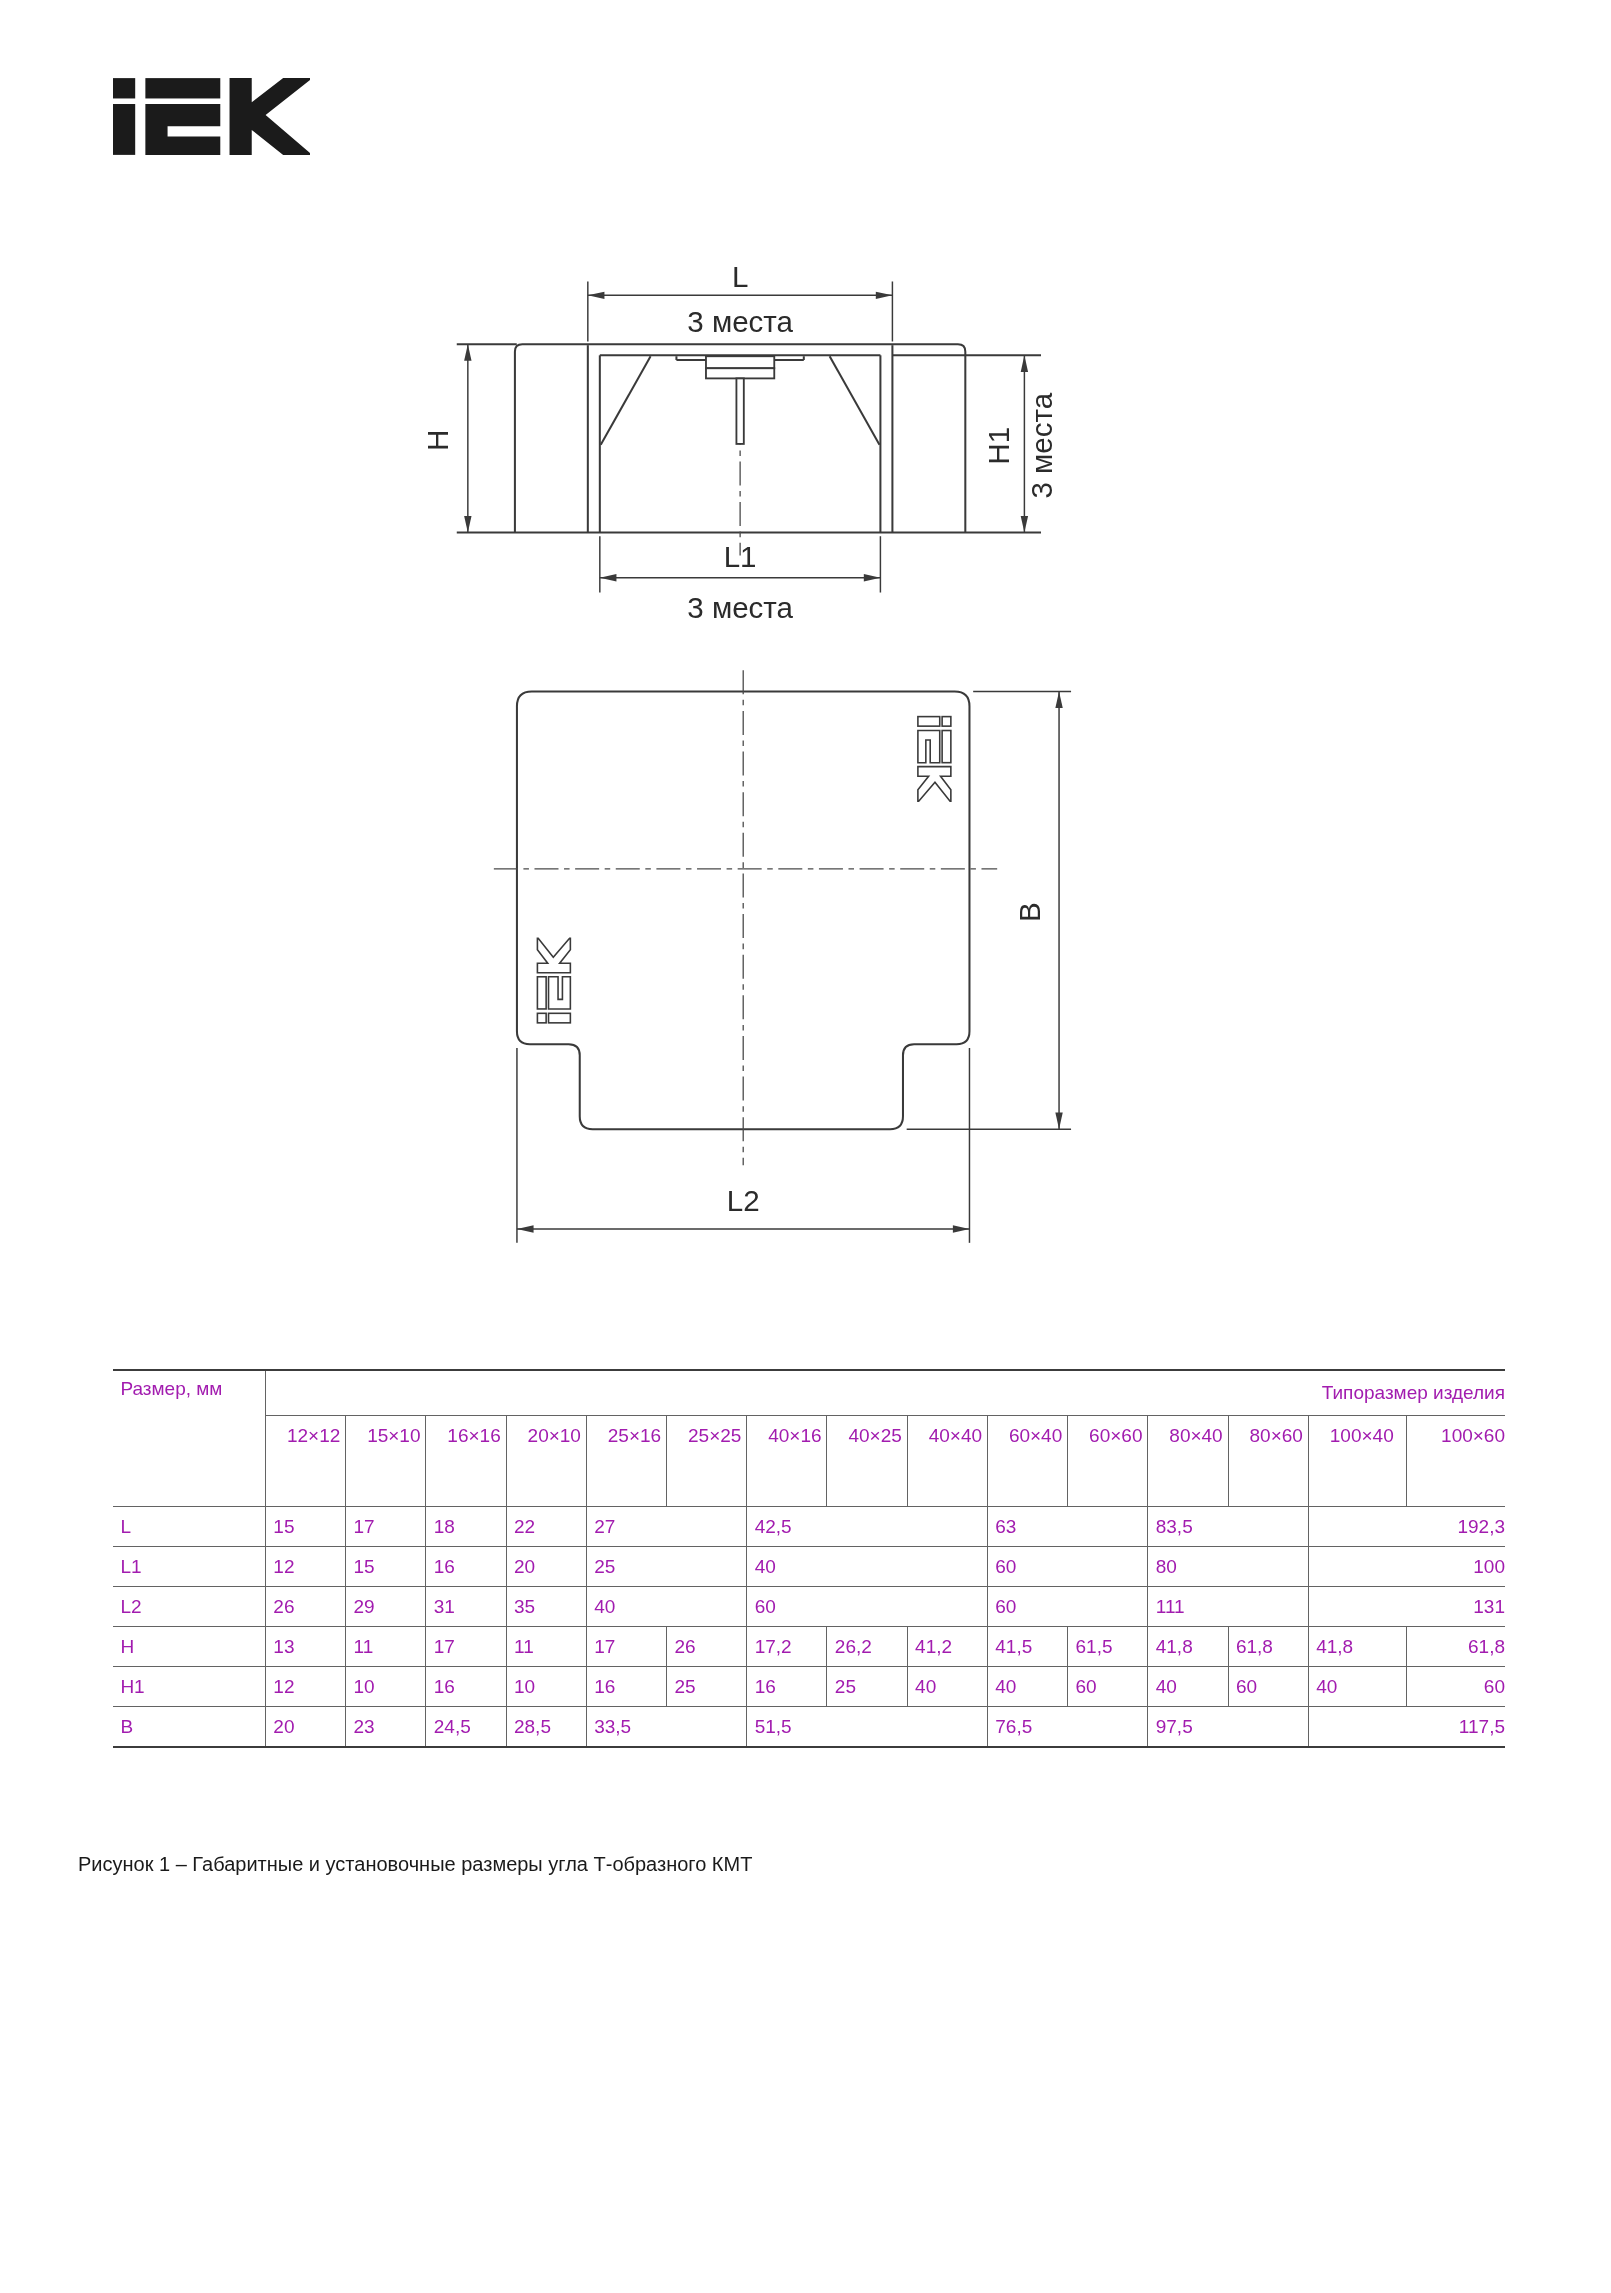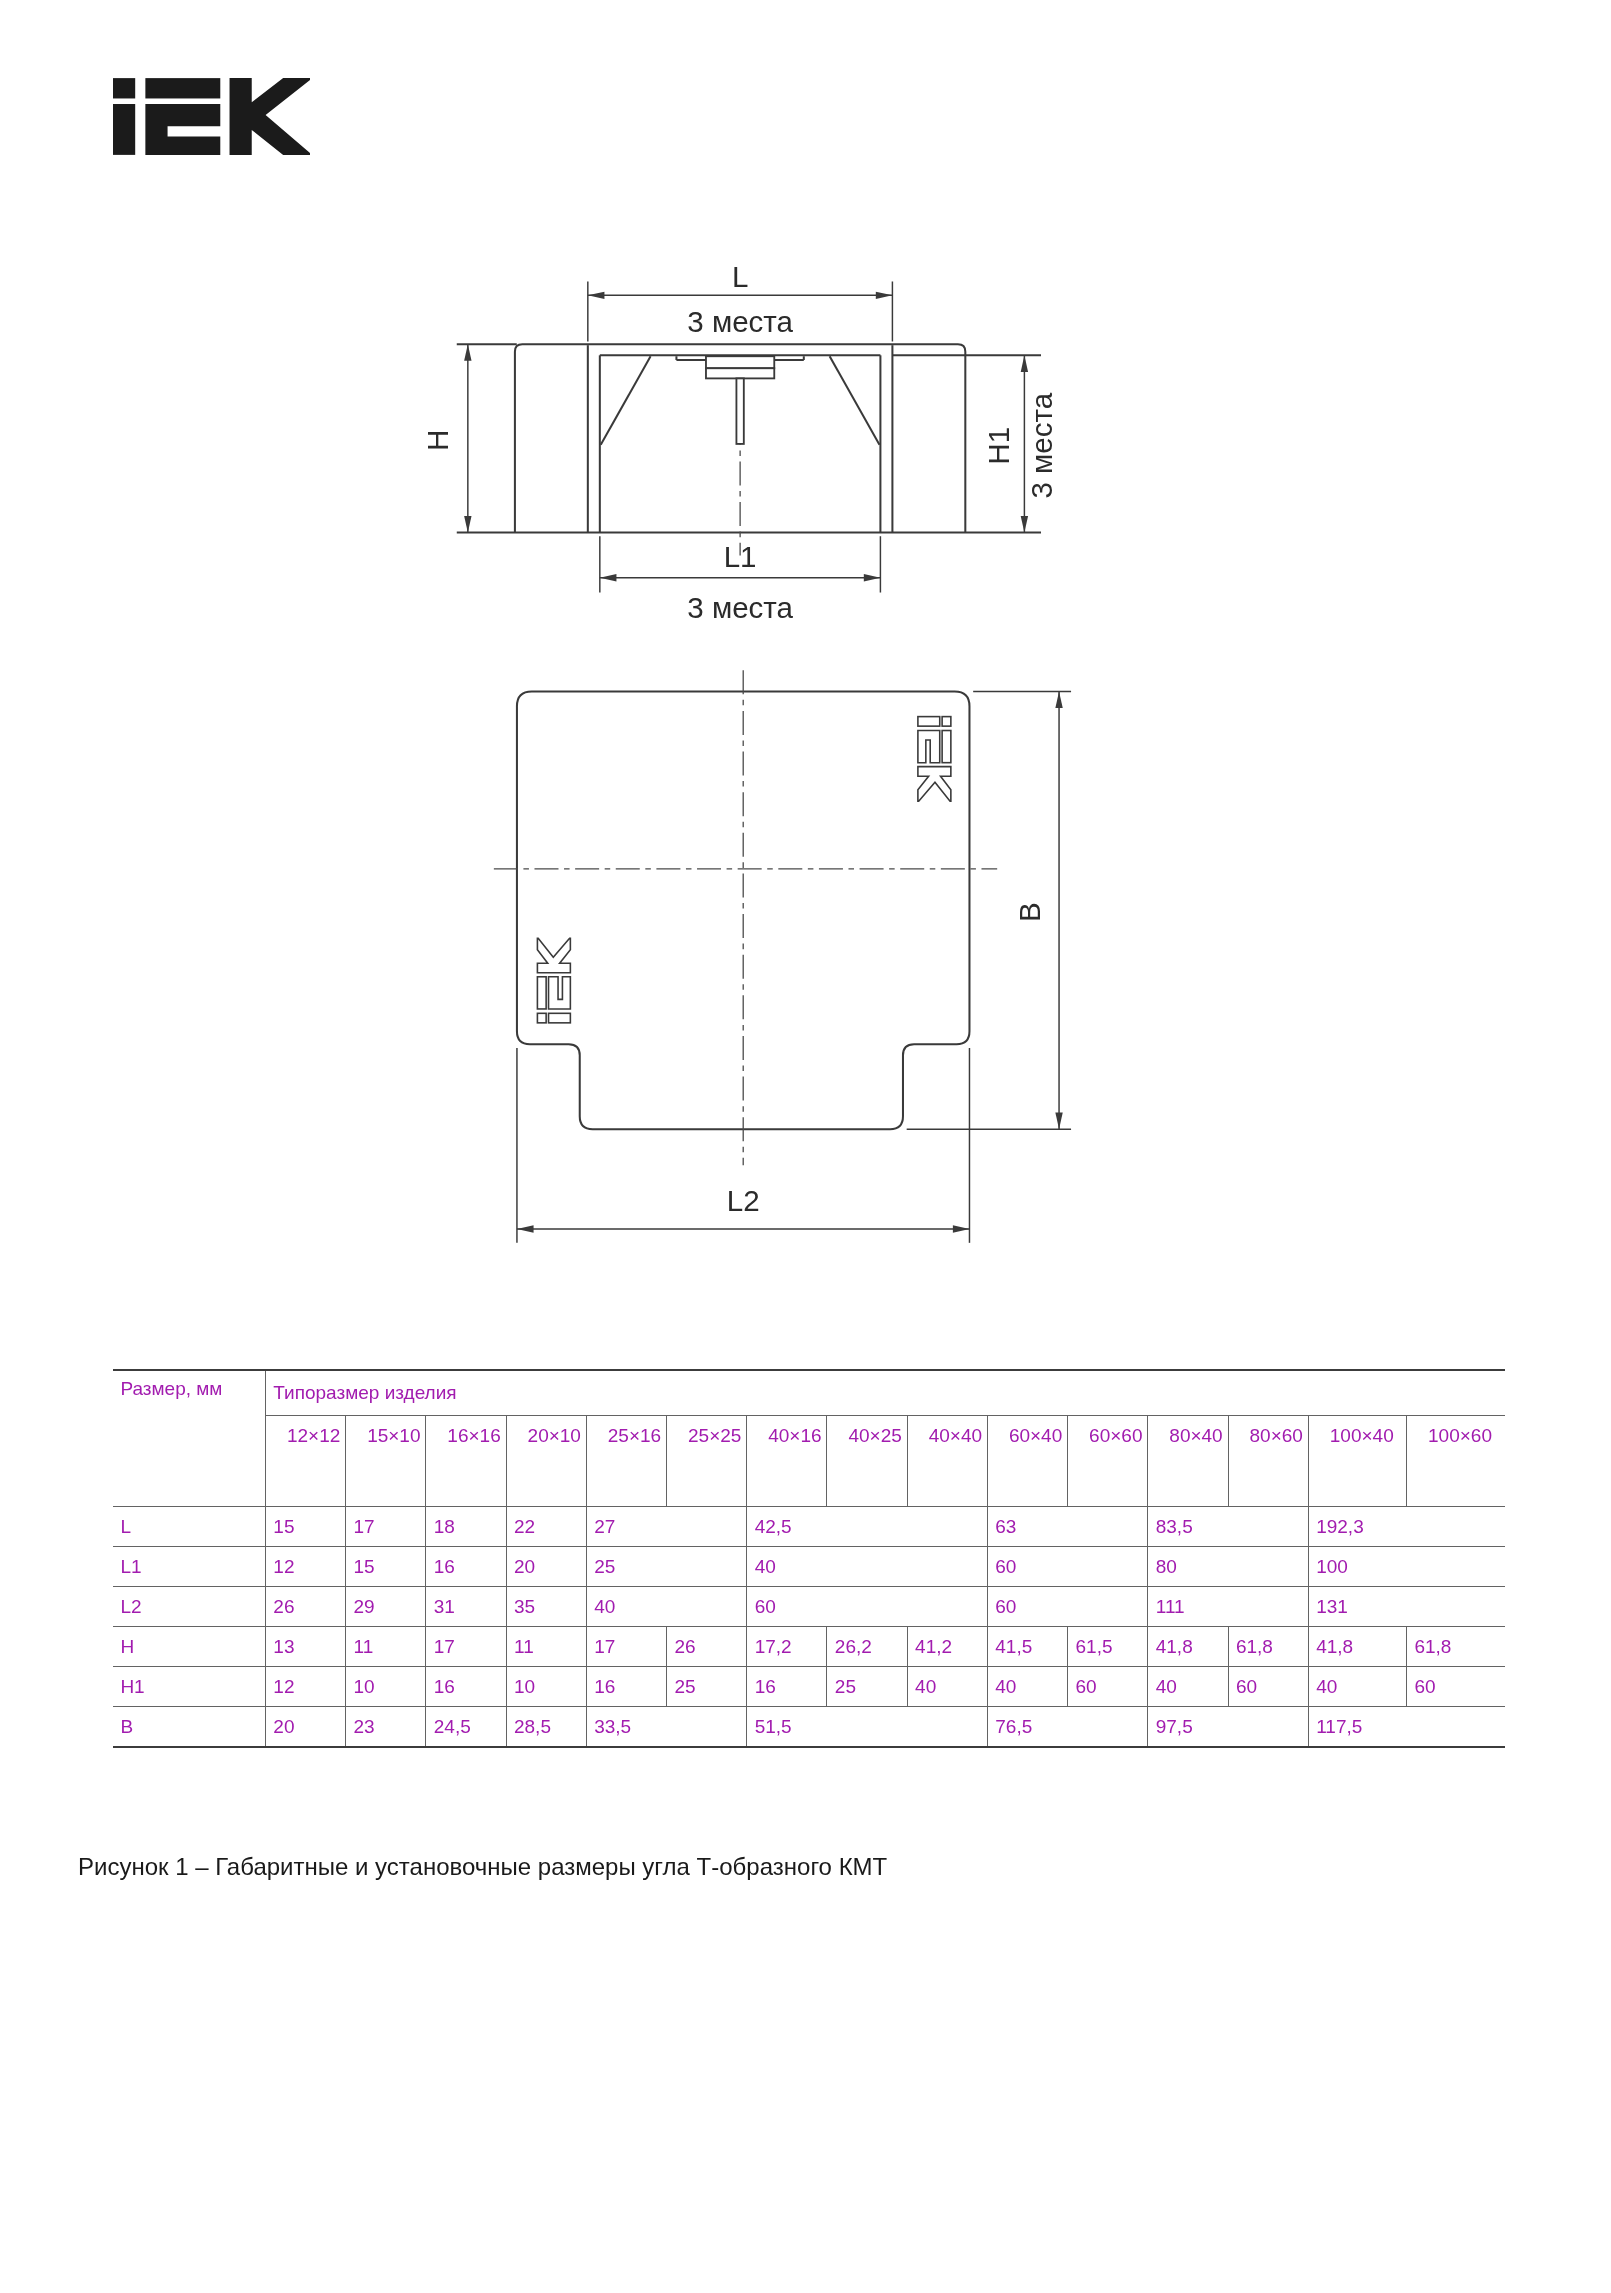--- a/index.html
+++ b/index.html
@@ -30,28 +30,28 @@
   }
   table.spec th, table.spec td{
     font-weight:normal;
     text-align:left;
     padding:0 0 0 7.4px;
     border-right:1.8px solid #636363;
     border-bottom:1.8px solid #636363;
     white-space:nowrap;
     overflow:hidden;
   }
-  table.spec .last{border-right:none;}
+  table.spec .last{border-right:none;text-align:right;}
   table.spec .corner{vertical-align:top;padding-top:7.4px;height:44px;}
   table.spec .group{height:44px;vertical-align:middle;}
   table.spec .colh{height:81px;vertical-align:top;padding-top:9.2px;padding-left:21px;}
   table.spec td{height:39px;vertical-align:middle;}
   table.spec tr:last-child td{border-bottom:2.8px solid #3c3c3c;}
   .caption{
-    font-size:24px;
+    font-size:20px;
     color:#1a1a1a;
     white-space:nowrap;
   }
 </style>
 </head>
 <body>
 
 <div class="page">
 
   <svg class="abs" style="left:113px;top:78px" width="197" height="77" viewBox="0 0 213 83" aria-label="IEK">

